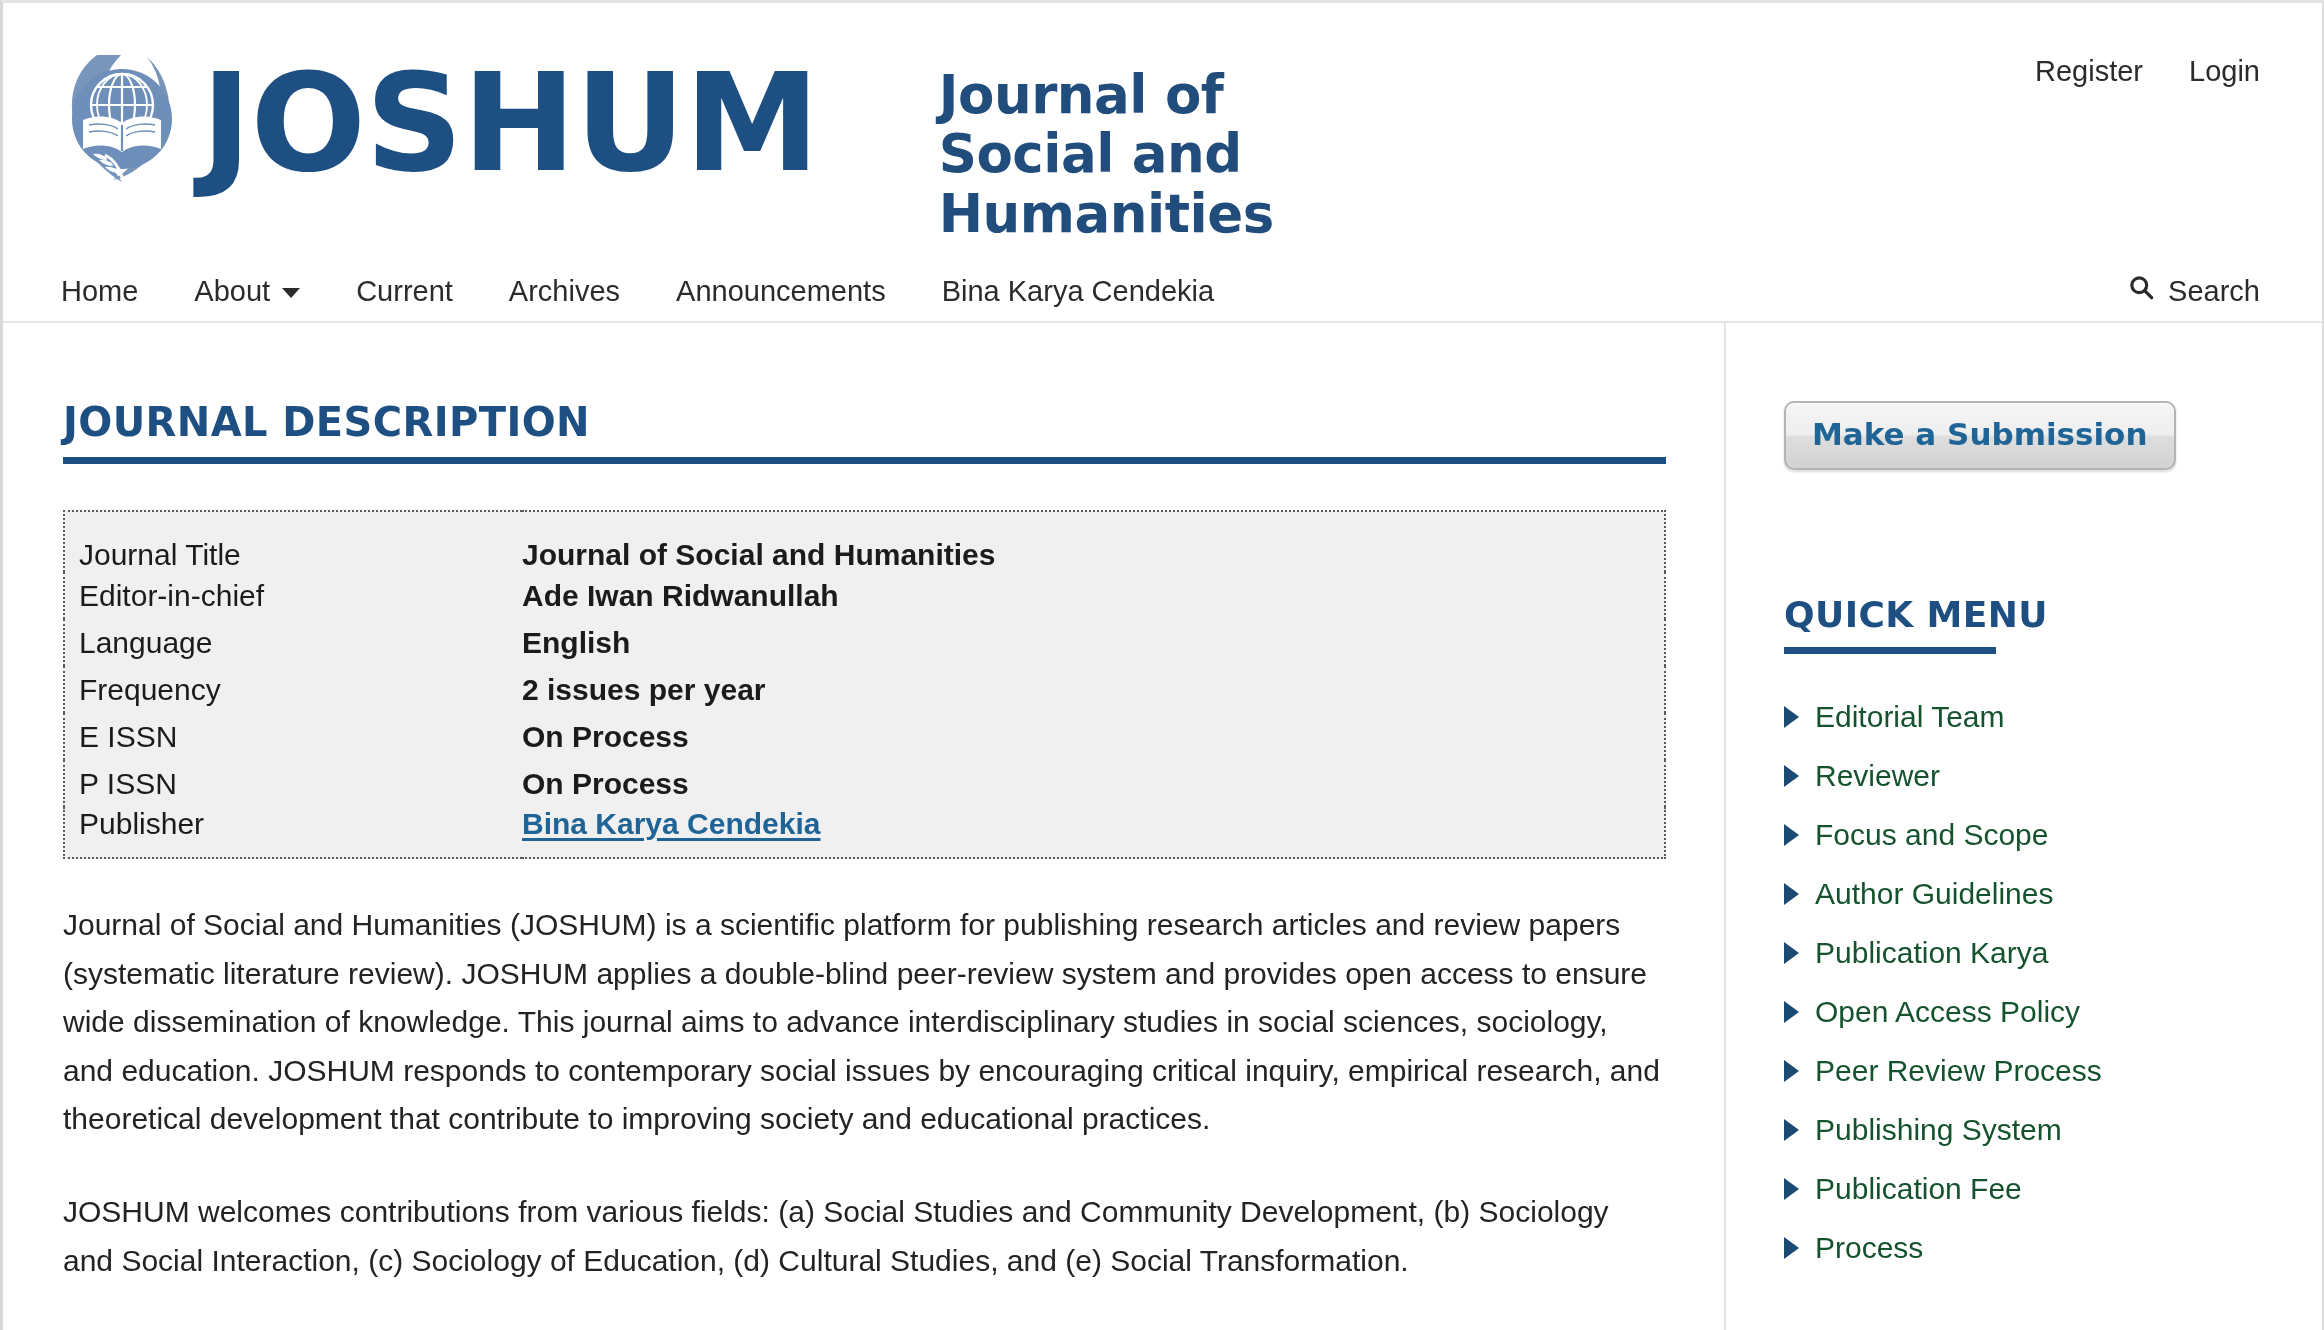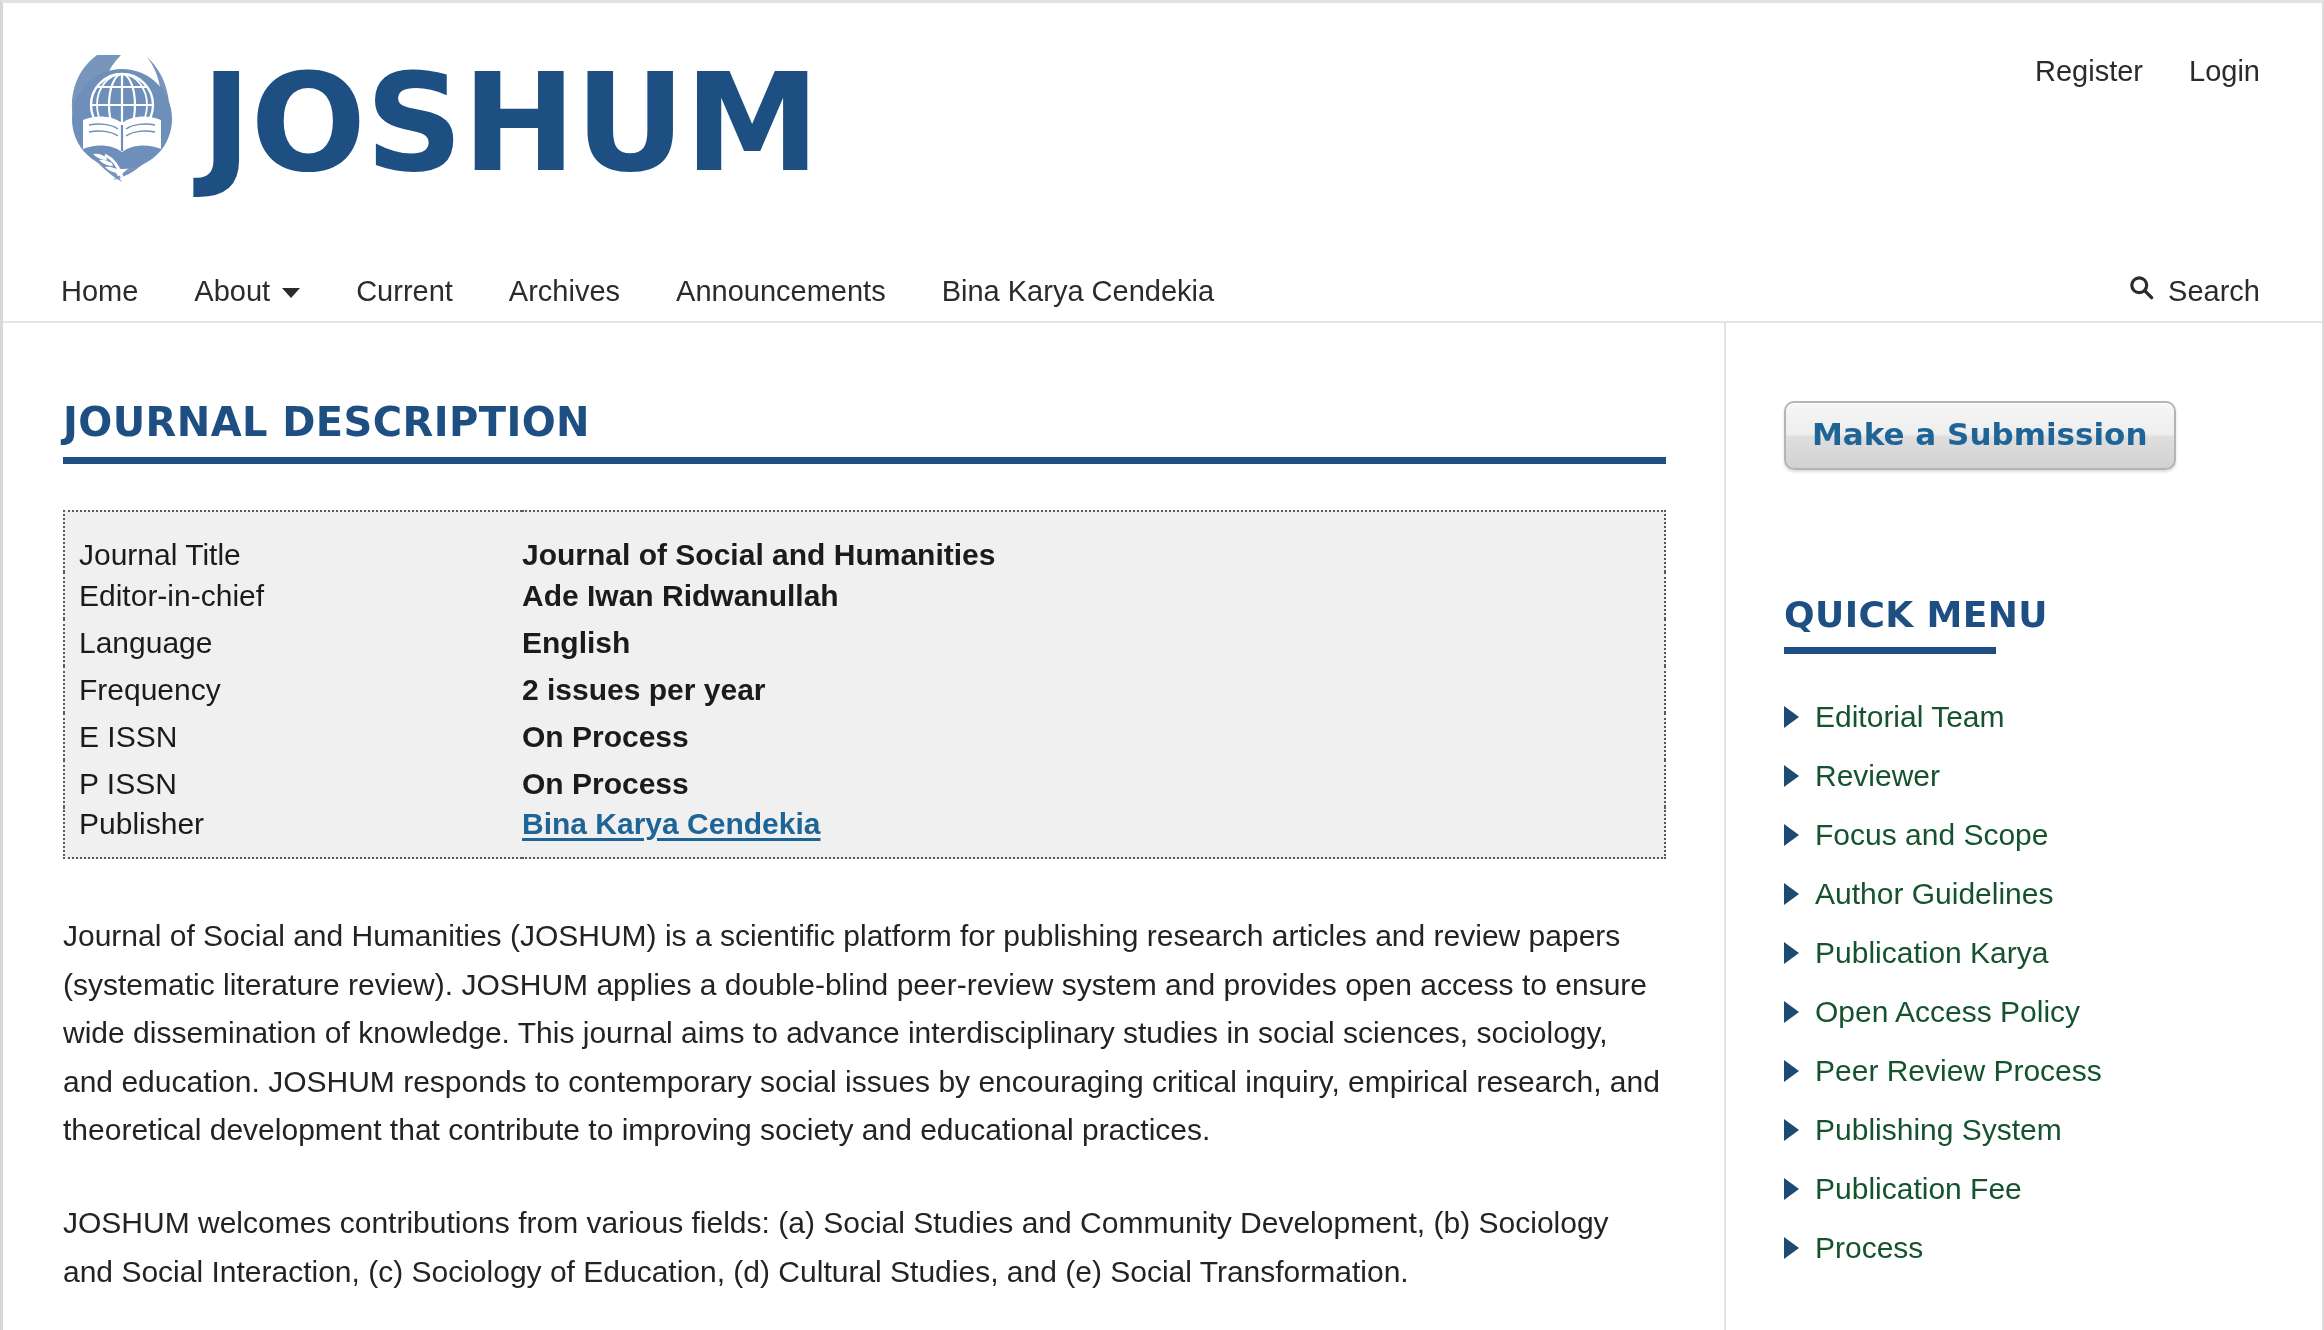--- a/index.html
+++ b/index.html
@@ -201,21 +201,21 @@
   .pub-link {
     color: #1f6497;
     font-weight: bold;
     text-decoration: underline;
     text-underline-offset: 4px;
   }
 
   
   .para {
     width: 1603px;
-    margin-top: 53px;
+    margin-top: 42px;
     font-size: 30px;
     line-height: 1.62;
     color: #232323;
     text-align: left;
   }
   .para + .para { margin-top: 44px; }
 
   
   .submit-btn {
     display: inline-block;
@@ -293,20 +293,25 @@
 
           <path d="M44 106 C52 110 58 118 61 128" fill="none" stroke="#ffffff" stroke-width="3"></path>
           <path d="M45 108 C40 105 36 104 32 105 C36 109 41 111 46 111 Z" fill="#ffffff"></path>
           <path d="M51 114 C46 111 42 110 38 111 C42 115 47 117 52 117 Z" fill="#ffffff"></path>
           <path d="M57 121 C52 118 48 117 44 118 C48 122 53 124 58 124 Z" fill="#ffffff"></path>
         </svg>
       </span>
 
       <div class="wordmark">JOSHUM</div>
 
+      <div class="subtitle">
+        <div>Journal of</div>
+        <div>Social and</div>
+        <div>Humanities</div>
+      </div>
     </div>
   </header>
 
   <nav id="navbar">
     <div class="nav-inner">
       <a class="nav-item" href="#">
         <span>Home</span>
       </a>
       <a class="nav-item" href="#">
         <span>About</span>

